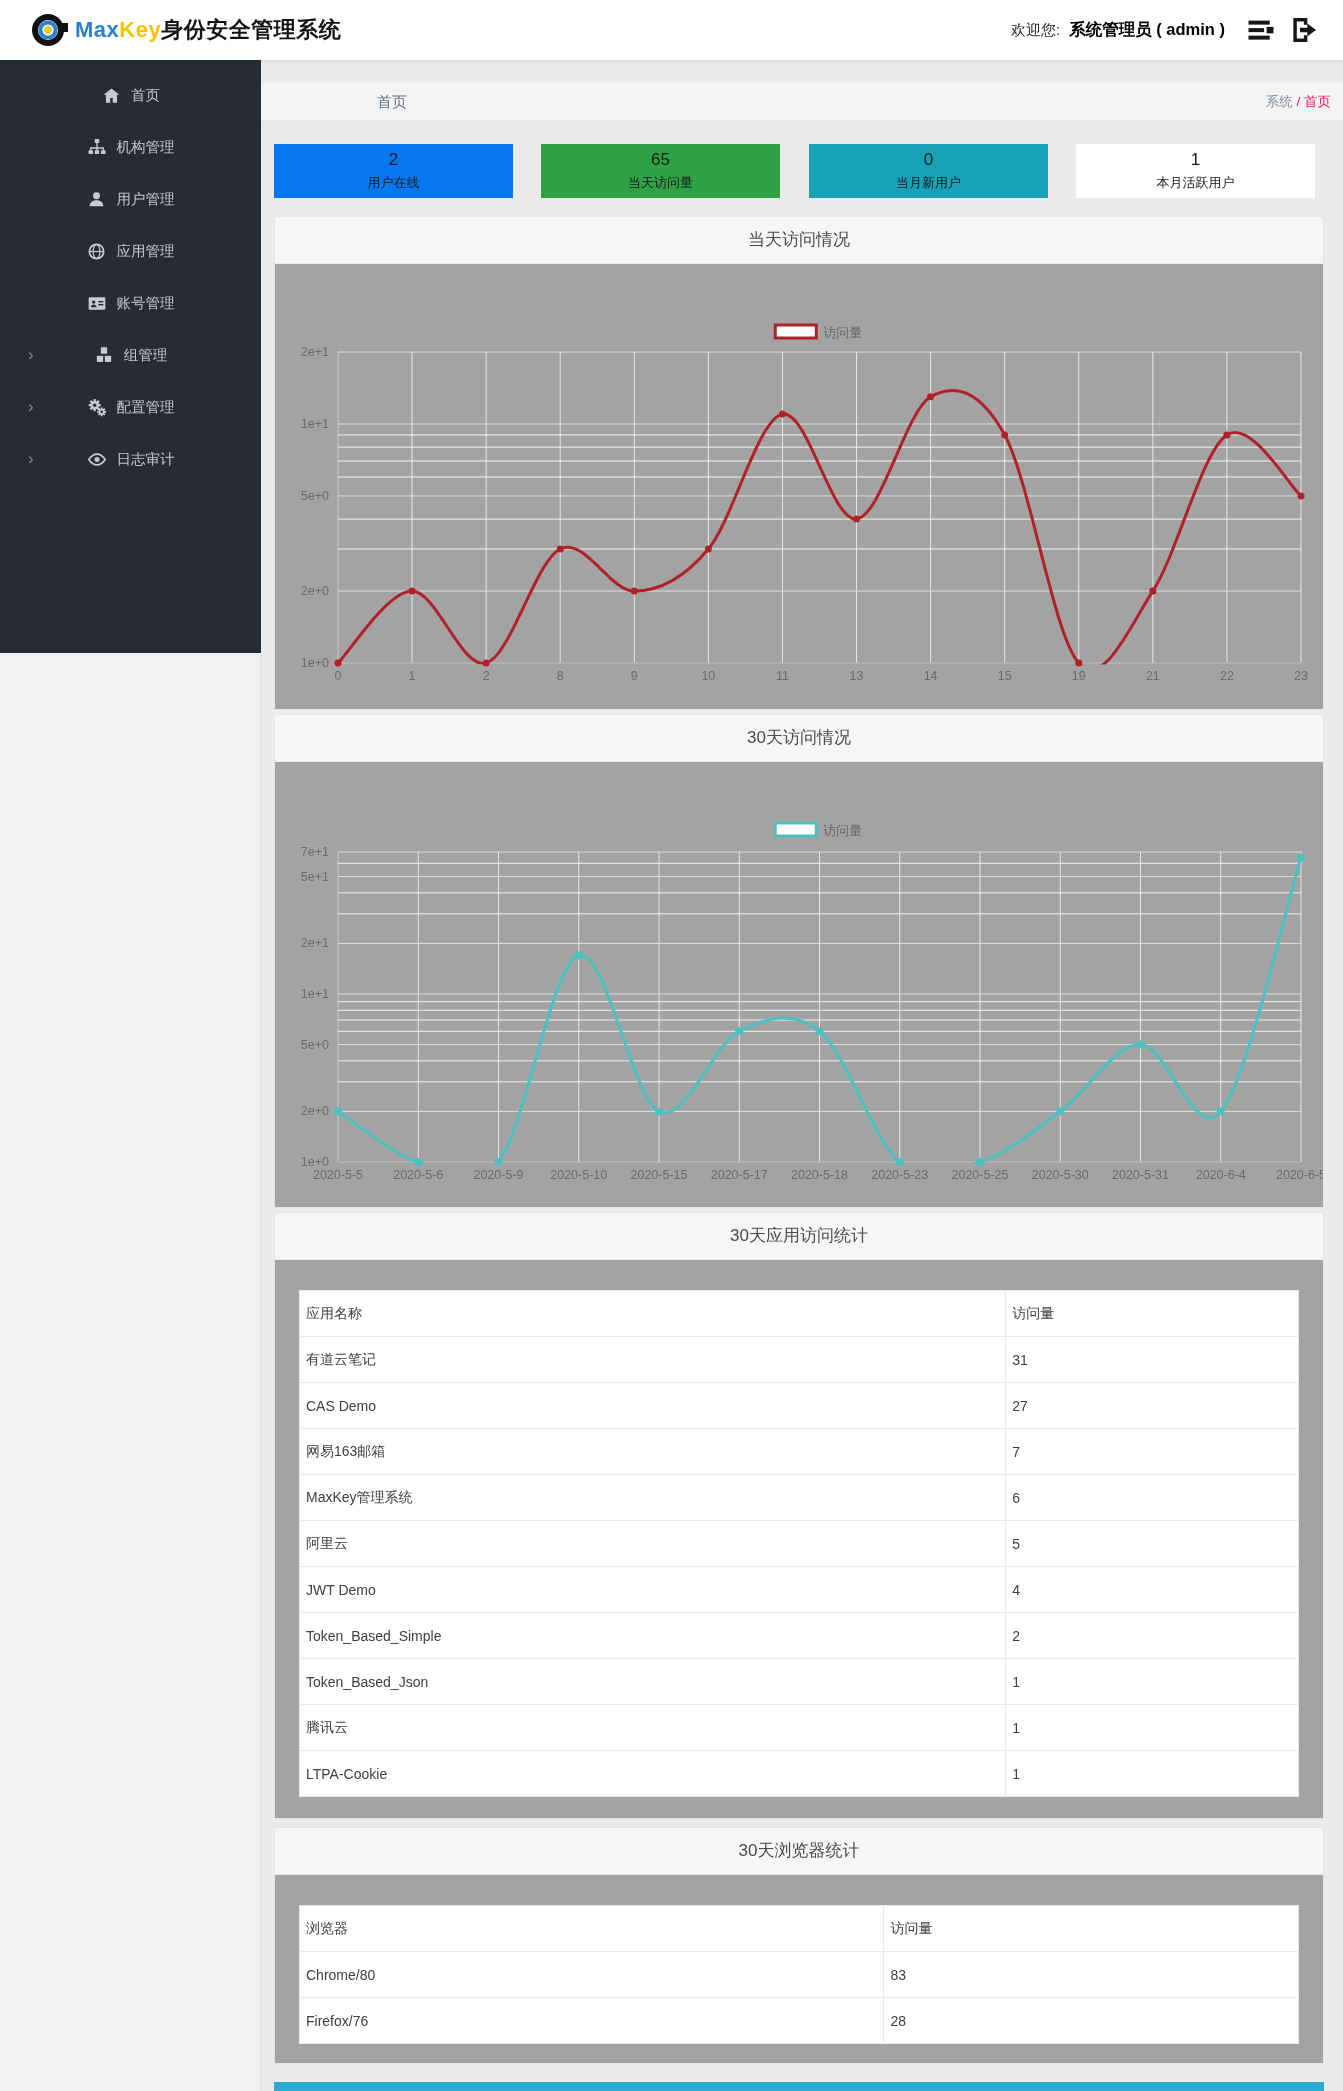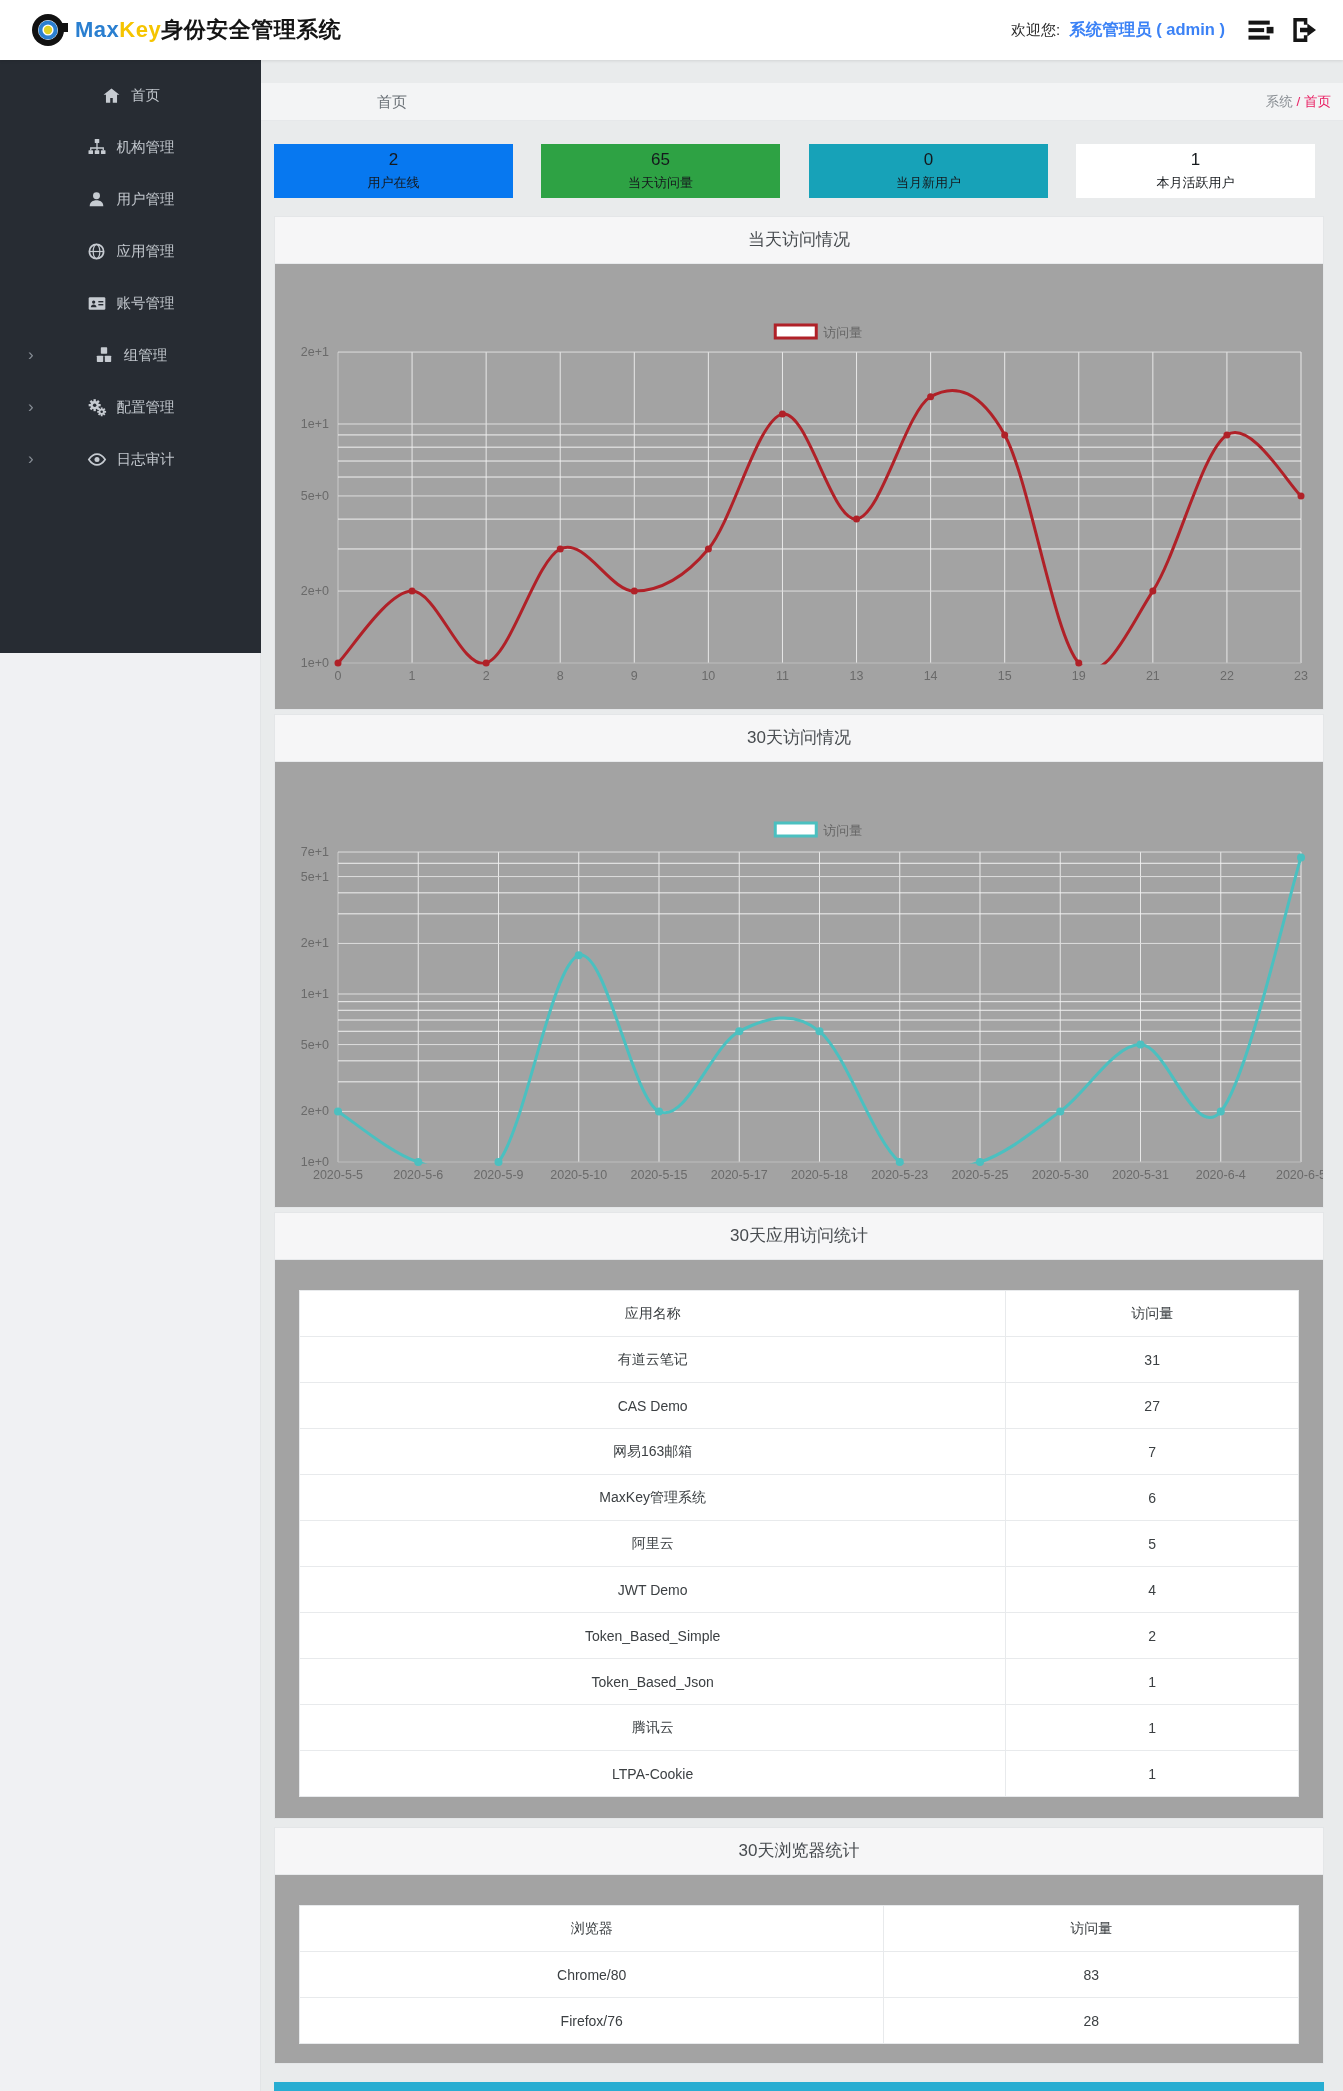--- a/index.html
+++ b/index.html
@@ -8,21 +8,21 @@
   
   .header{position:absolute;left:0;top:0;width:1343px;height:60px;background:#fff;box-shadow:0 1px 3px rgba(0,0,0,.10);z-index:6;}
   .logo{position:absolute;left:30px;top:0;height:60px;display:flex;align-items:center;}
   .logo-mark{width:40px;height:40px;margin-right:5px;}
   .logo-text{font-size:22px;font-weight:bold;letter-spacing:.5px;white-space:nowrap;}
   .logo-text .p1{color:#2a7fd0;}
   .logo-text .p2{color:#f5c400;}
   .logo-text .p3{color:#141414;}
   .header-right{position:absolute;right:22px;top:0;height:60px;display:flex;align-items:center;gap:9px;text-align:right;}
   .welcome{font-size:15px;color:#2b2b2b;}
-  .username{font-size:16.5px;font-weight:bold;color:#3b82f6;margin-right:10px;white-space:nowrap;}
+  .username{font-size:16.5px;font-weight:bold;color:#000000;margin-right:10px;white-space:nowrap;}
   .hicon{width:34px;height:34px;display:inline-flex;align-items:center;justify-content:center;cursor:pointer;}
 
   
   .sidebar{position:absolute;left:0;top:60px;width:261px;height:593px;background:#272c33;padding-top:9px;box-sizing:border-box;z-index:5;}
   .s-item{position:relative;height:52px;display:flex;align-items:center;justify-content:center;color:#c2c7cd;font-size:14.5px;cursor:pointer;white-space:nowrap;}
   .s-item .s-icon{display:inline-flex;width:20px;height:20px;margin-right:10px;align-items:center;justify-content:center;}
   .s-item .chev{position:absolute;left:28px;top:50%;transform:translateY(-54%);color:#878d95;font-size:17px;line-height:1;}
   .left-strip{position:absolute;left:0;top:653px;width:261px;height:1438px;background:#f0f1f3;border-right:1px solid #e2e4e6;box-sizing:border-box;}
 
   
@@ -39,21 +39,21 @@
   .card .lbl{font-size:13px;color:#1b1f23;margin-top:4px;}
 
   
   .panel{position:absolute;left:274px;width:1050px;background:#a3a3a3;border:1px solid #e4e6e8;box-sizing:border-box;}
   .panel-hd{height:46px;background:#f6f6f7;border-bottom:1px solid #e8eaec;text-align:center;line-height:45px;font-size:17px;color:#474b4f;}
   .chart-wrap{position:absolute;left:0;top:46px;width:1048px;height:448px;}
   .chart-wrap svg{display:block;}
 
   
   table.stat{border-collapse:collapse;margin:30px 24px 0;width:1000px;table-layout:fixed;background:#fff;}
-  table.stat td,table.stat th{border:1px solid #e8eaec;height:45px;font-size:14px;color:#3c4043;font-weight:normal;text-align:center;padding:0 6px;overflow:hidden;white-space:nowrap;}
+  table.stat td,table.stat th{border:1px solid #e8eaec;height:45px;font-size:14px;color:#3c4043;font-weight:normal;text-align:left;padding:0 6px;overflow:hidden;white-space:nowrap;}
 
   .footer-bar{position:absolute;left:274px;top:2082px;width:1050px;height:9px;}
 </style>
 </head>
 <body>
 
 <div id="app">
 
   <div class="header">
     <div class="logo">

